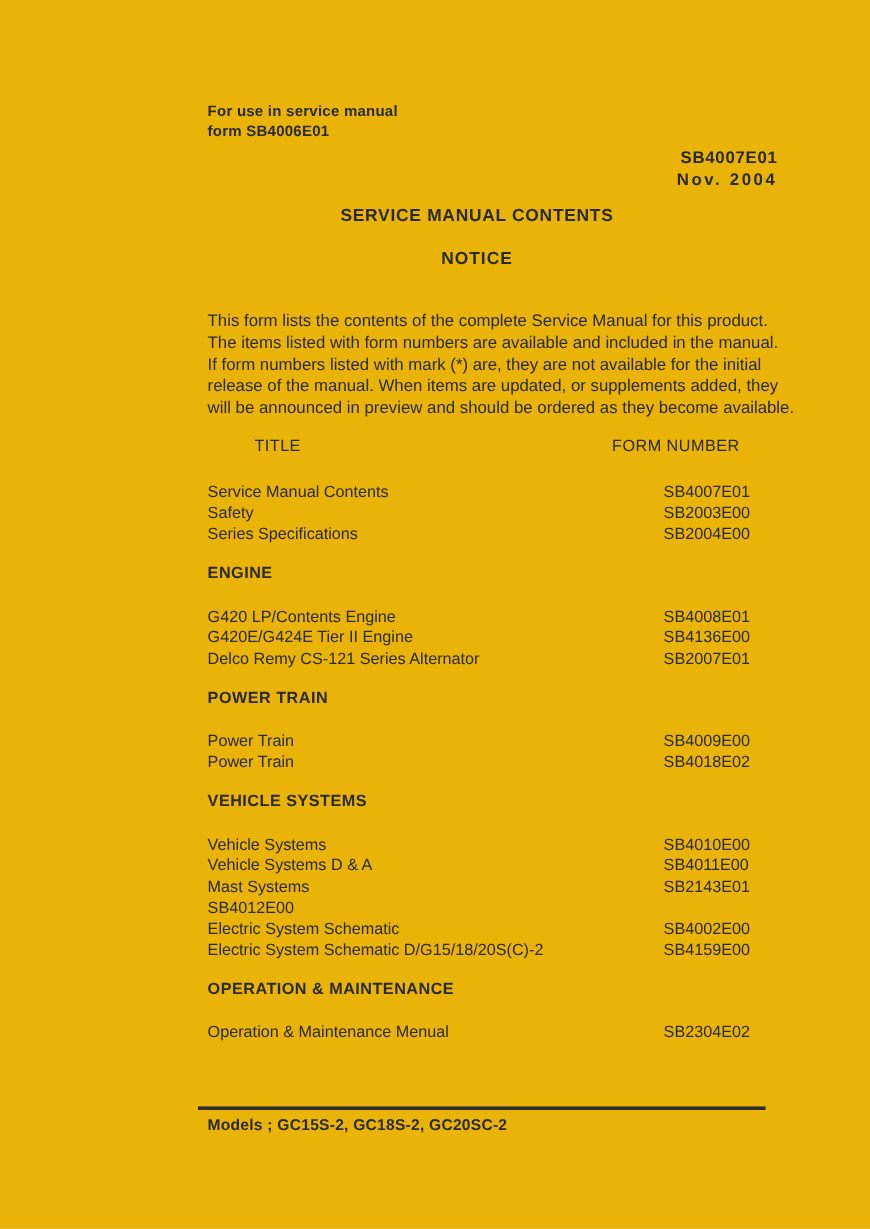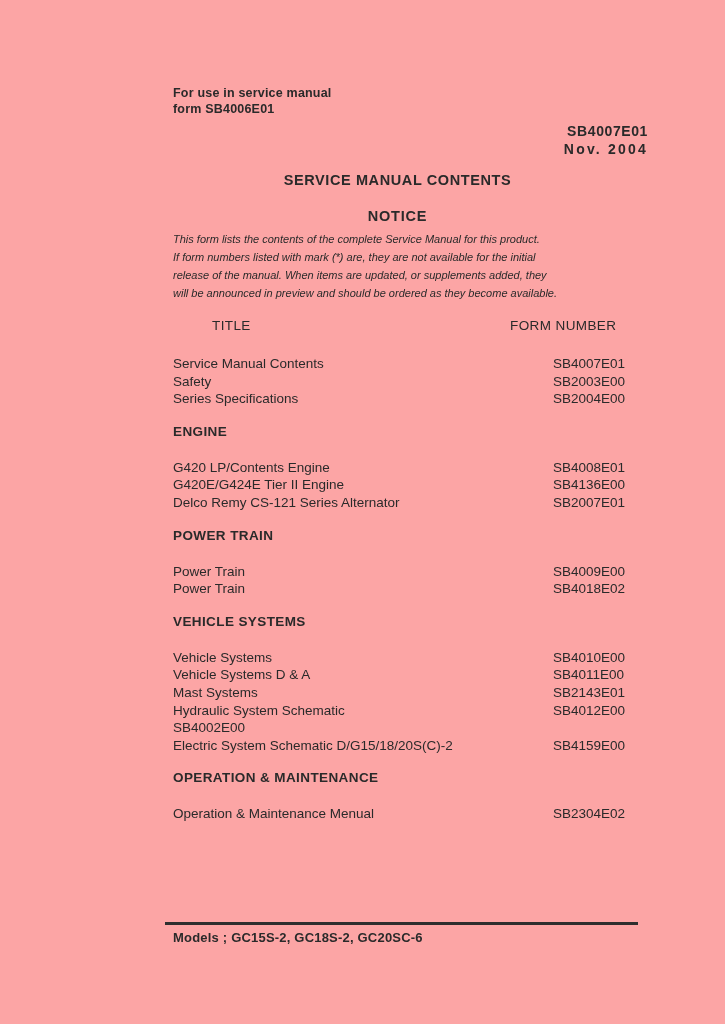--- a/index.html
+++ b/index.html
@@ -3,33 +3,33 @@
 <meta charset="utf-8">
 <style>
   * { margin:0; padding:0; box-sizing:border-box; }
   html, body { width:725px; height:1024px; }
   body {
     background:#fdfdfd;
     font-family:"Liberation Sans", sans-serif;
     color:#2a2a2a;
     -webkit-font-smoothing:antialiased;
   }
-  .page { position:relative; width:725px; height:1024px; overflow:hidden; background:#fca5a5; }
+  .page { position:relative; width:725px; height:1024px; overflow:hidden; background:#eab308; }
   .content { position:absolute; left:173px; top:85px; width:475px; }
 
   .use-note { font-weight:bold; font-size:12.5px; line-height:16px; letter-spacing:0.2px; }
 
   .doc-ref { margin-top:5px; text-align:right; font-weight:bold; font-size:14px; line-height:18px; letter-spacing:0.6px; }
   .doc-ref .doc-date { letter-spacing:2.2px; }
 
   .center-wrap { width:449px; text-align:center; }
   .main-title { margin-top:14px; font-size:14.5px; font-weight:bold; letter-spacing:0.6px; line-height:16px; }
   .notice-title { margin-top:20px; font-size:14.5px; font-weight:bold; letter-spacing:0.8px; line-height:16px; }
 
-  .para { margin-top:6px; font-size:11px; line-height:18px;font-style:italic; }
+  .para { margin-top:34px; font-size:14px; line-height:18px; }
   .para div { white-space:nowrap; }
 
   .col-header { position:relative; margin-top:16px; height:16px; font-weight:normal; font-size:13.5px; letter-spacing:0.4px; line-height:16px; }
   .col-title { position:absolute; left:39px; top:0; }
   .col-form  { position:absolute; left:337px; top:0; }
 
   .rows { margin-top:19px; }
   .rows.first { margin-top:21px; }
   .row { display:flex; font-size:13.5px; line-height:17.6px; }
   .row .t { flex:1; }
@@ -60,20 +60,21 @@
     <div class="center-wrap">
       <div class="main-title">SERVICE MANUAL CONTENTS</div>
     </div>
 
     <div class="center-wrap">
       <div class="notice-title">NOTICE</div>
     </div>
 
     <div class="para">
       <div>This form lists the contents of the complete Service Manual for this product.</div>
+      <div>The items listed with form numbers are available and included in the manual.</div>
       <div>If form numbers listed with mark (*) are, they are not available for the initial</div>
       <div>release of the manual. When items are updated, or supplements added, they</div>
       <div>will be announced in preview and should be ordered as they become available.</div>
     </div>
 
     <div class="col-header">
       <span class="col-title">TITLE</span>
       <span class="col-form">FORM NUMBER</span>
     </div>
 
@@ -128,39 +129,39 @@
       </div>
       <div class="row">
         <span class="t">Vehicle Systems D &amp; A</span>
         <span class="f">SB4011E00</span>
       </div>
       <div class="row">
         <span class="t">Mast Systems</span>
         <span class="f">SB2143E01</span>
       </div>
       <div class="row">
-        <span class="t">Hydraulic System Schematic</span>
         <span class="f">SB4012E00</span>
       </div>
       <div class="row">
+        <span class="t">Electric System Schematic</span>
         <span class="f">SB4002E00</span>
       </div>
       <div class="row">
         <span class="t">Electric System Schematic D/G15/18/20S(C)-2</span>
         <span class="f">SB4159E00</span>
       </div>
     </div>
 
     <div class="sec-heading">OPERATION &amp; MAINTENANCE</div>
     <div class="rows">
       <div class="row">
         <span class="t">Operation &amp; Maintenance Menual</span>
         <span class="f">SB2304E02</span>
       </div>
     </div>
 
   </div>
 
   <div class="footer">
     <div class="footer-rule"></div>
-    <div class="footer-models">Models ; GC15S-2, GC18S-2, GC20SC-6</div>
+    <div class="footer-models">Models ; GC15S-2, GC18S-2, GC20SC-2</div>
   </div>
 </div>
 
 </body></html>

